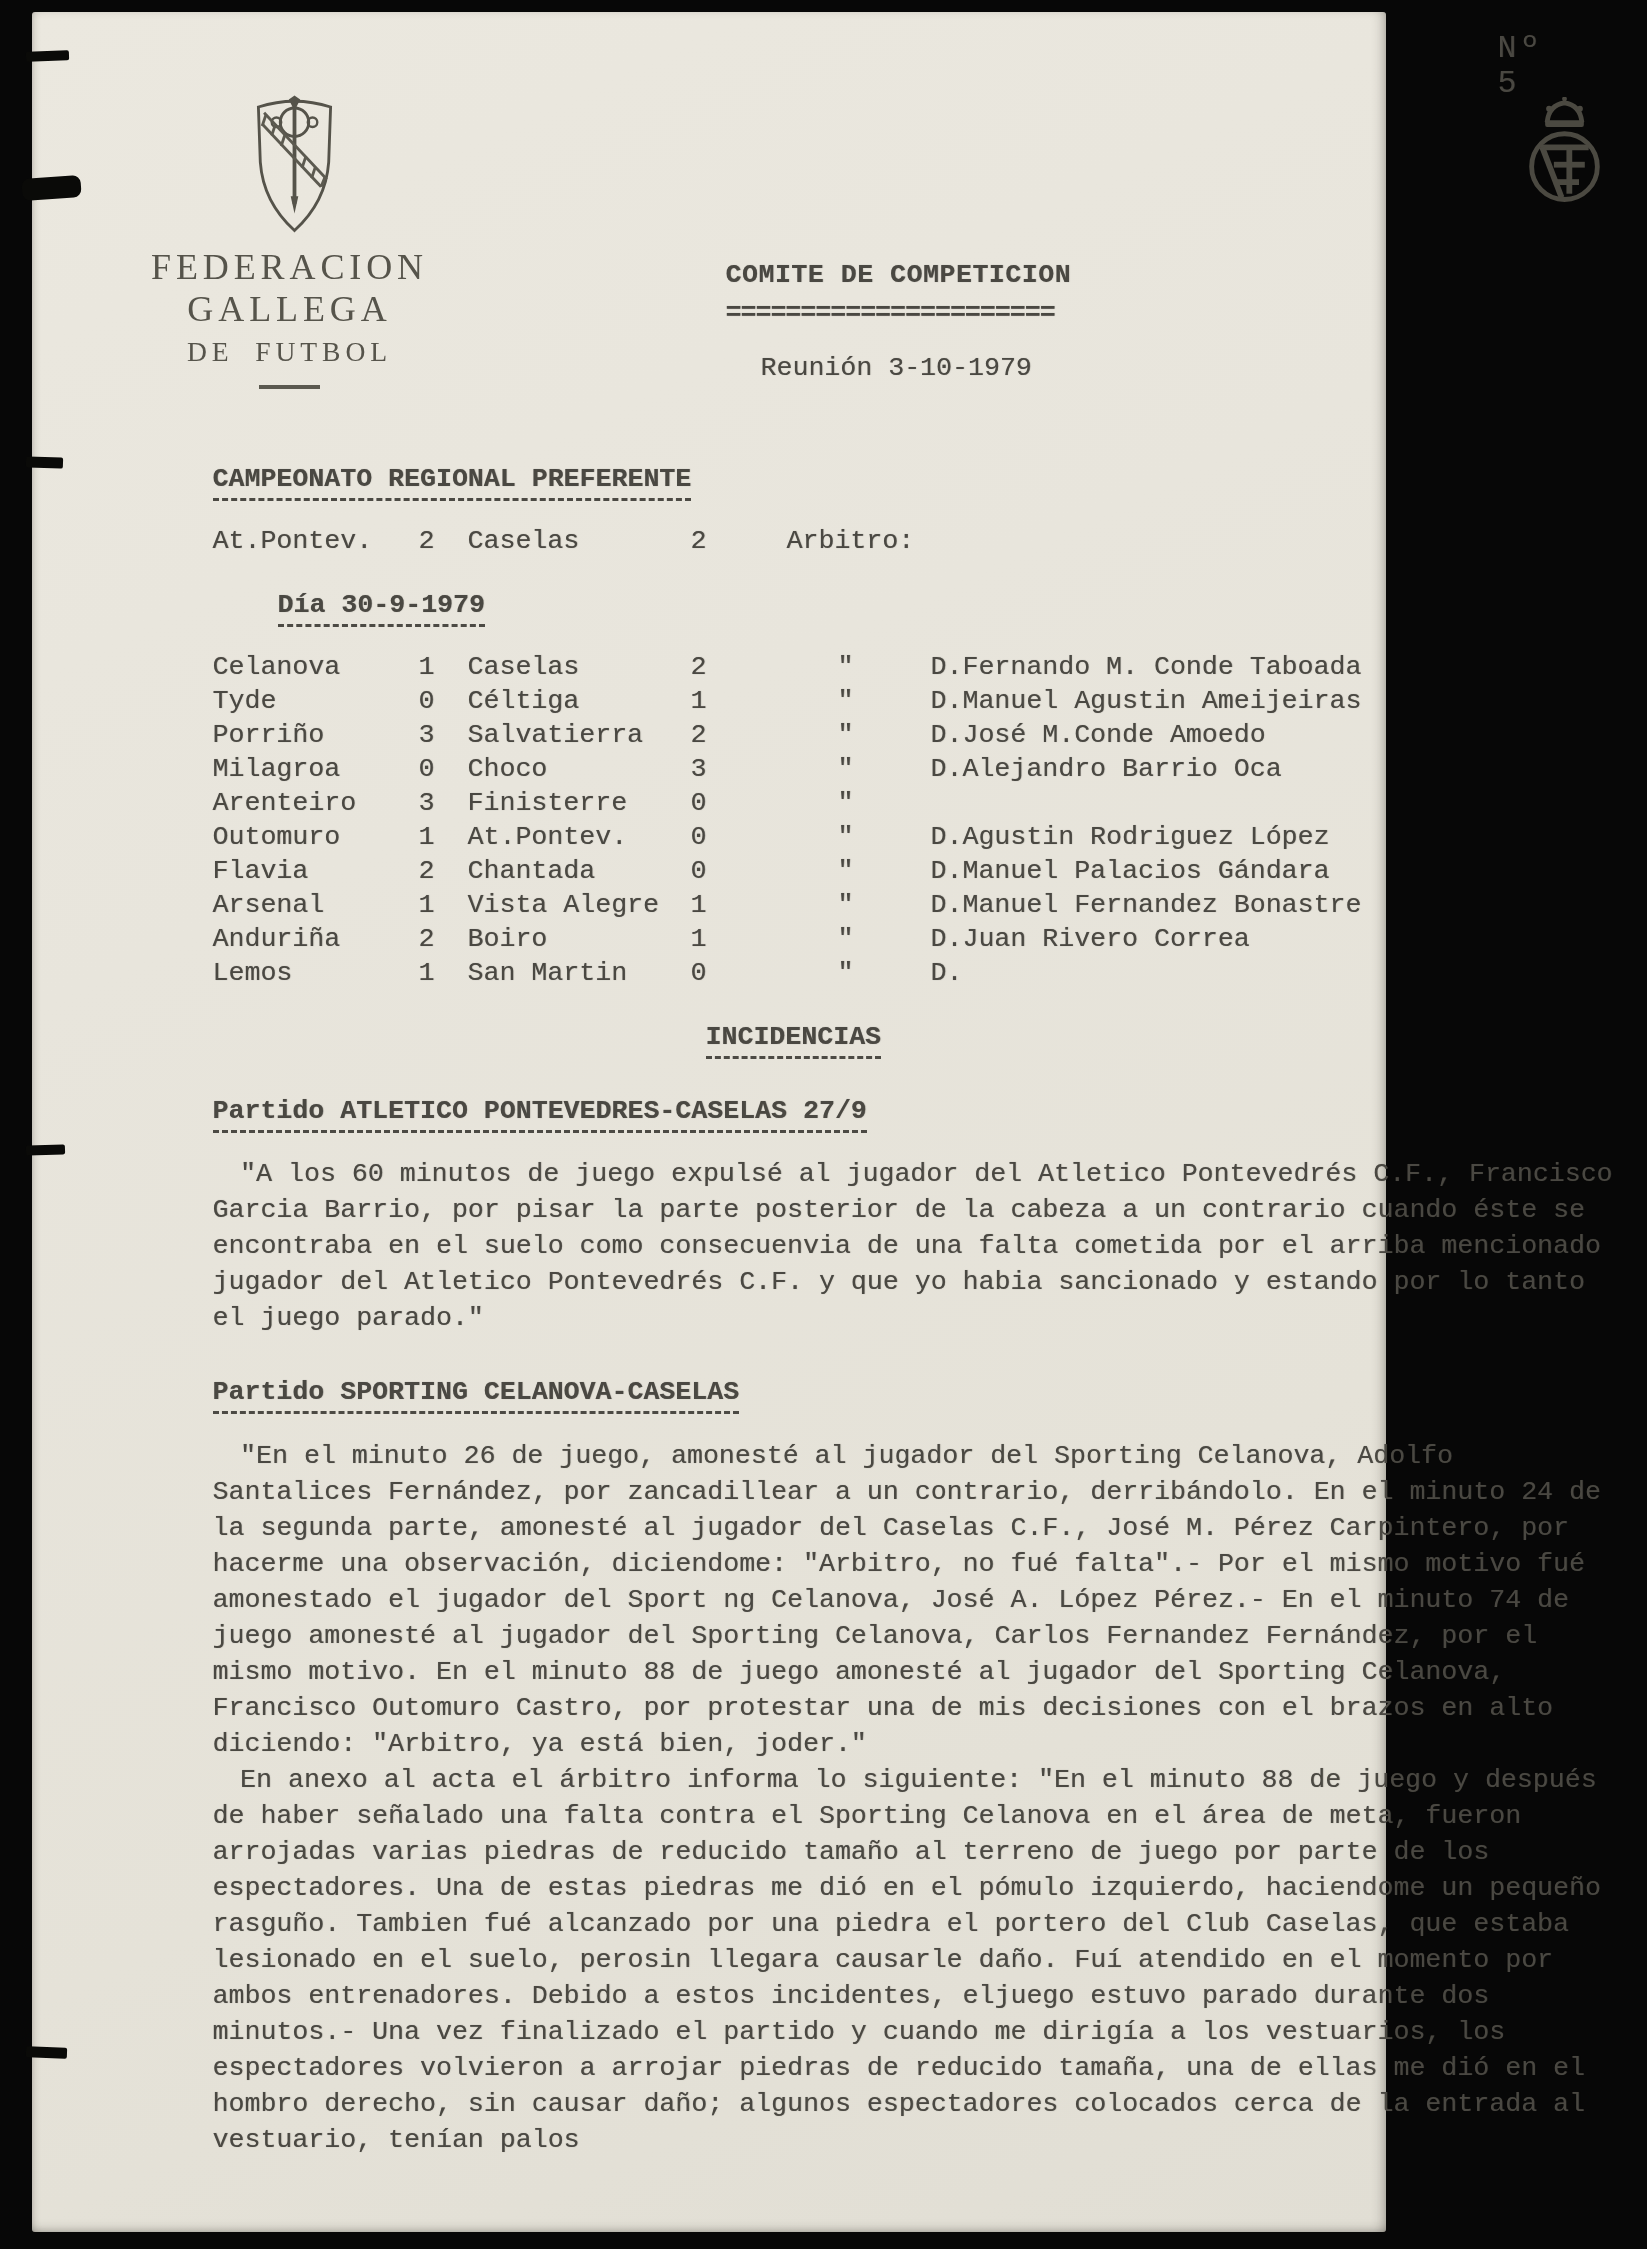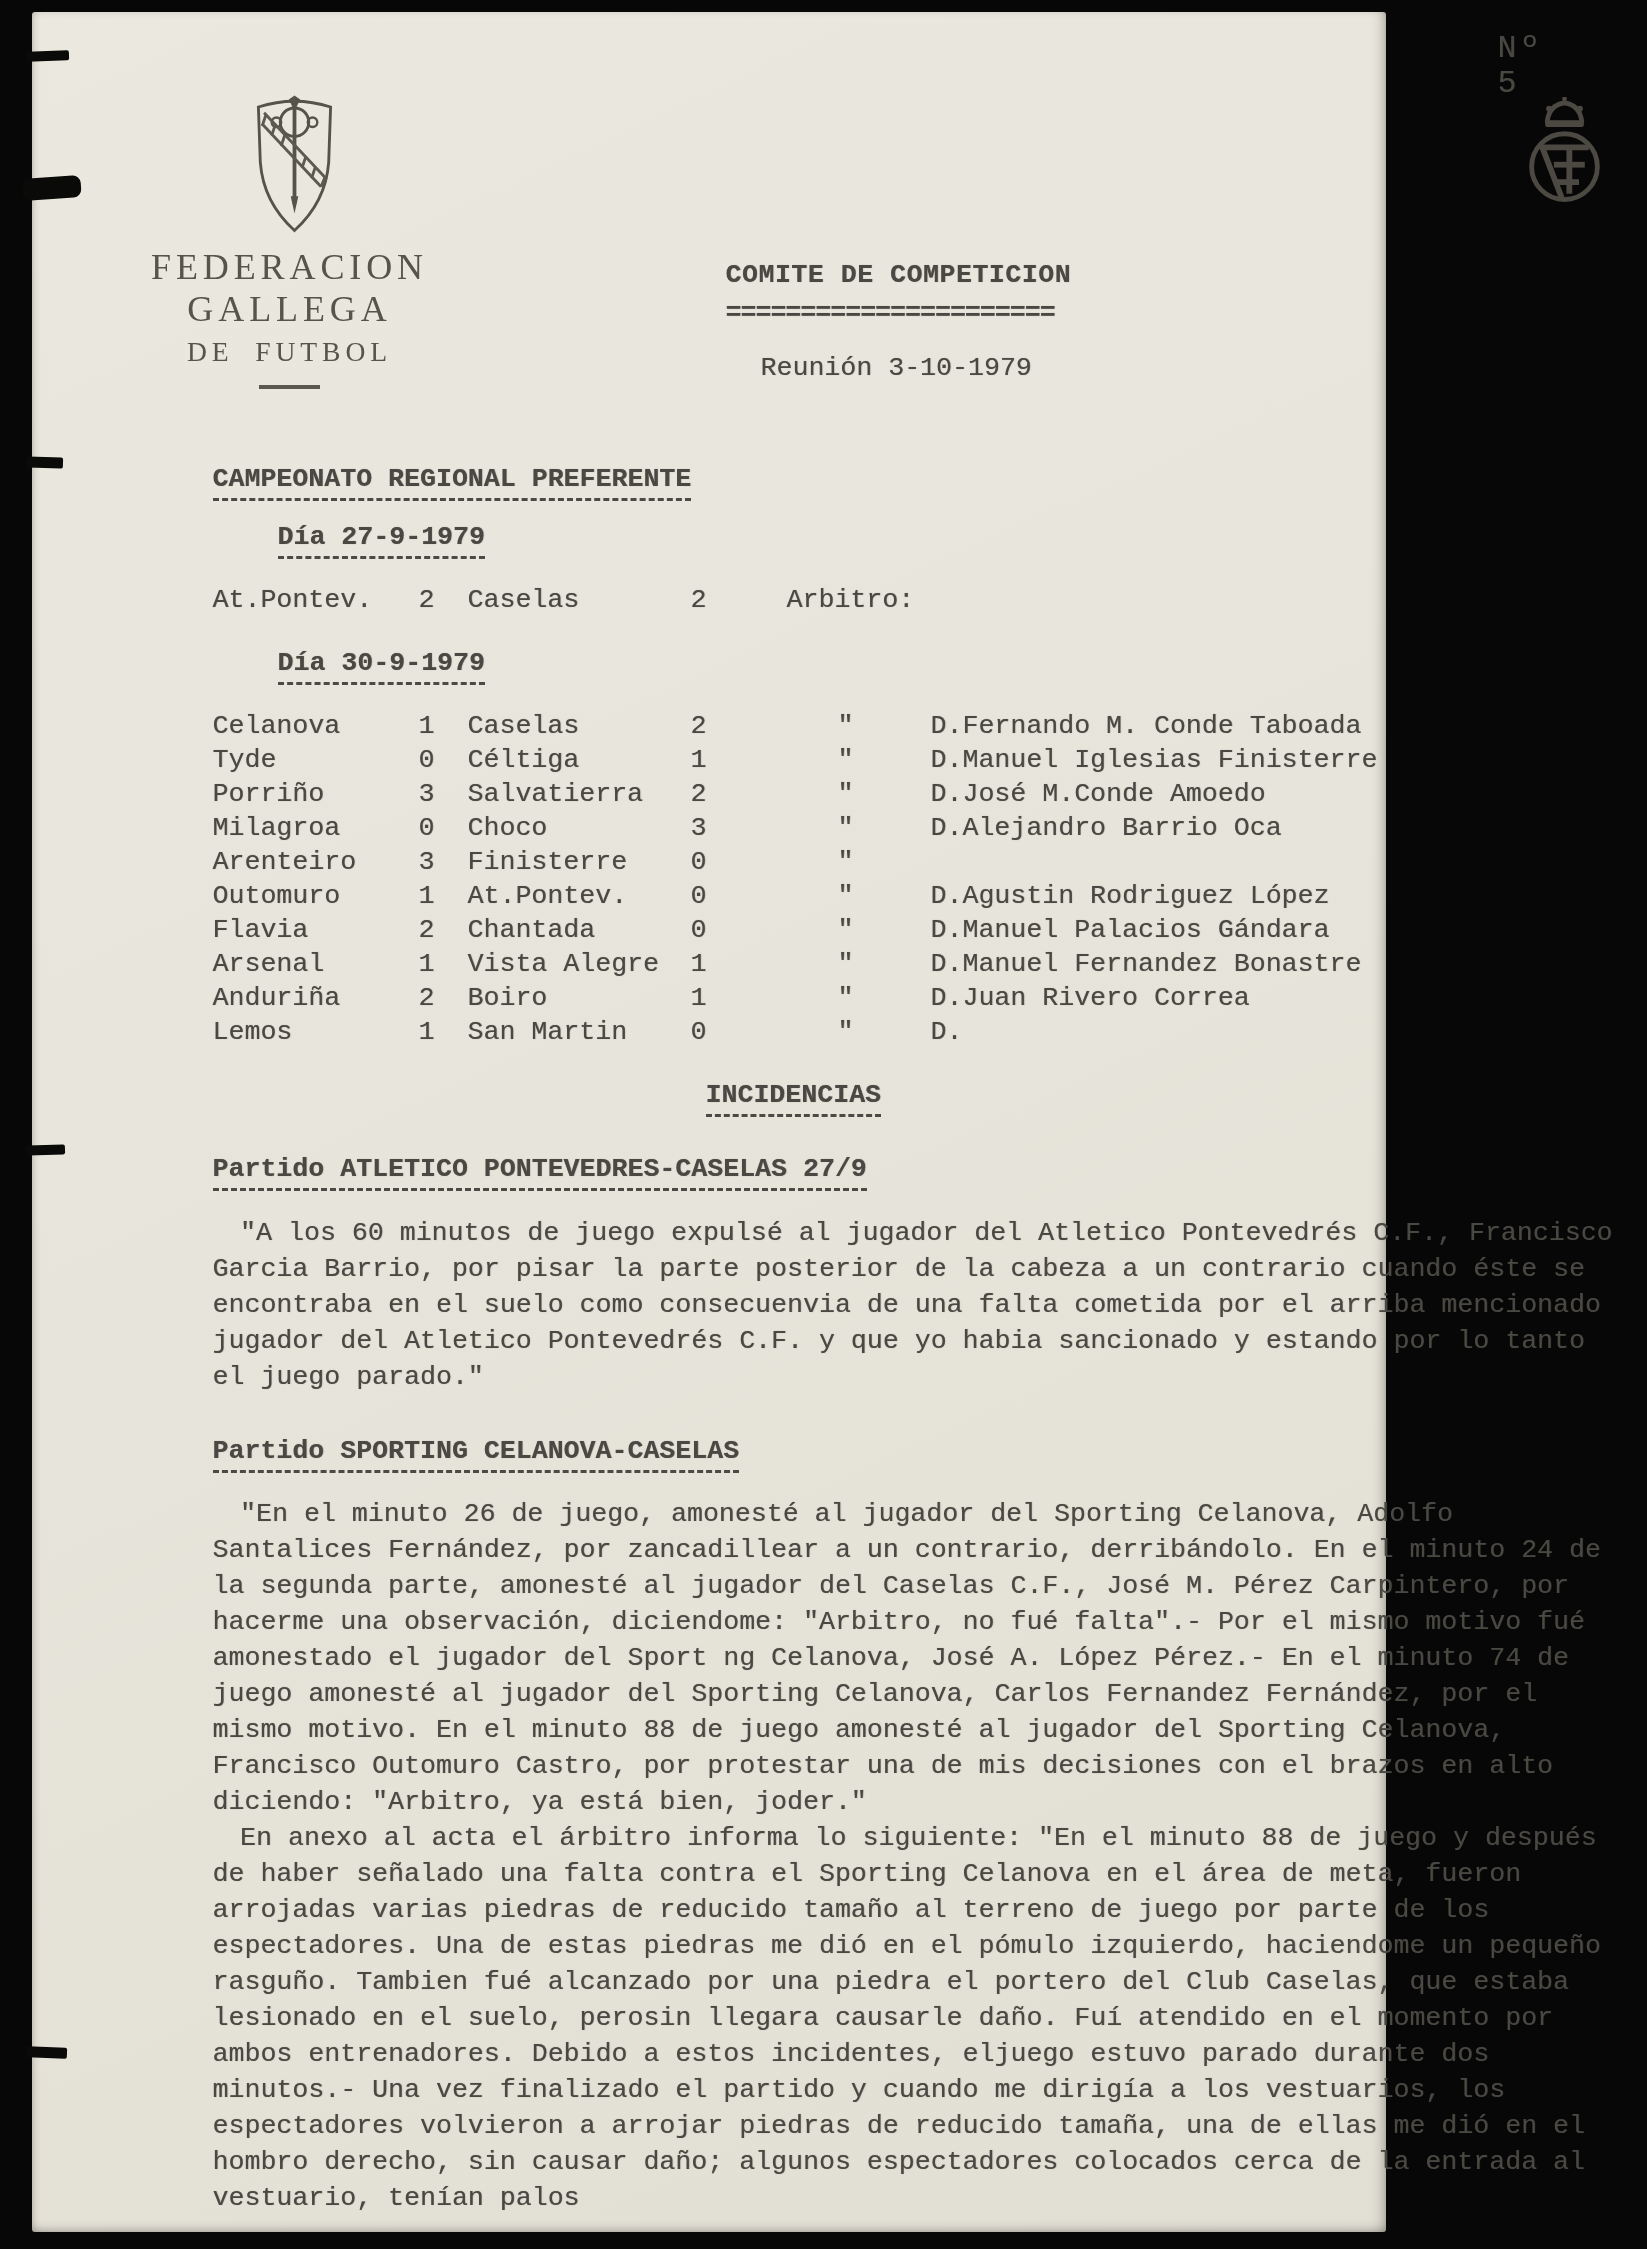--- a/index.html
+++ b/index.html
@@ -120,23 +120,20 @@
     <div class="tw committee-sep">======================</div>
     <div class="tw meeting-line">Reunión 3-10-1979</div>
   </div>
 
   <div class="content">
 
     <div style="margin-top:5.9px;">
       <span class="tw section-h u-dash">CAMPEONATO REGIONAL PREFERENTE</span>
     </div>
 
-    <div style="margin-top:21.7px;">
-      <span class="tw date-label u-dash">Día 27-9-1979</span>
-    </div>
 
     <div class="rows-block">
       <div class="tw match-row">
         <span class="c-home">At.Pontev.</span>
         <span class="c-s1">2</span>
         <span class="c-away">Caselas</span>
         <span class="c-s2">2</span>
         <span class="c-label">Arbitro:</span>
       </div>
     </div>
@@ -153,21 +150,21 @@
         <span class="c-s2">2</span>
         <span class="c-label c-label--quote">"</span>
         <span class="c-ref">D.Fernando M. Conde Taboada</span>
       </div>
       <div class="tw match-row">
         <span class="c-home">Tyde</span>
         <span class="c-s1">0</span>
         <span class="c-away">Céltiga</span>
         <span class="c-s2">1</span>
         <span class="c-label c-label--quote">"</span>
-        <span class="c-ref">D.Manuel Iglesias Finisterre</span>
+        <span class="c-ref">D.Manuel Agustin Ameijeiras</span>
       </div>
       <div class="tw match-row">
         <span class="c-home">Porriño</span>
         <span class="c-s1">3</span>
         <span class="c-away">Salvatierra</span>
         <span class="c-s2">2</span>
         <span class="c-label c-label--quote">"</span>
         <span class="c-ref">D.José M.Conde Amoedo</span>
       </div>
       <div class="tw match-row">

